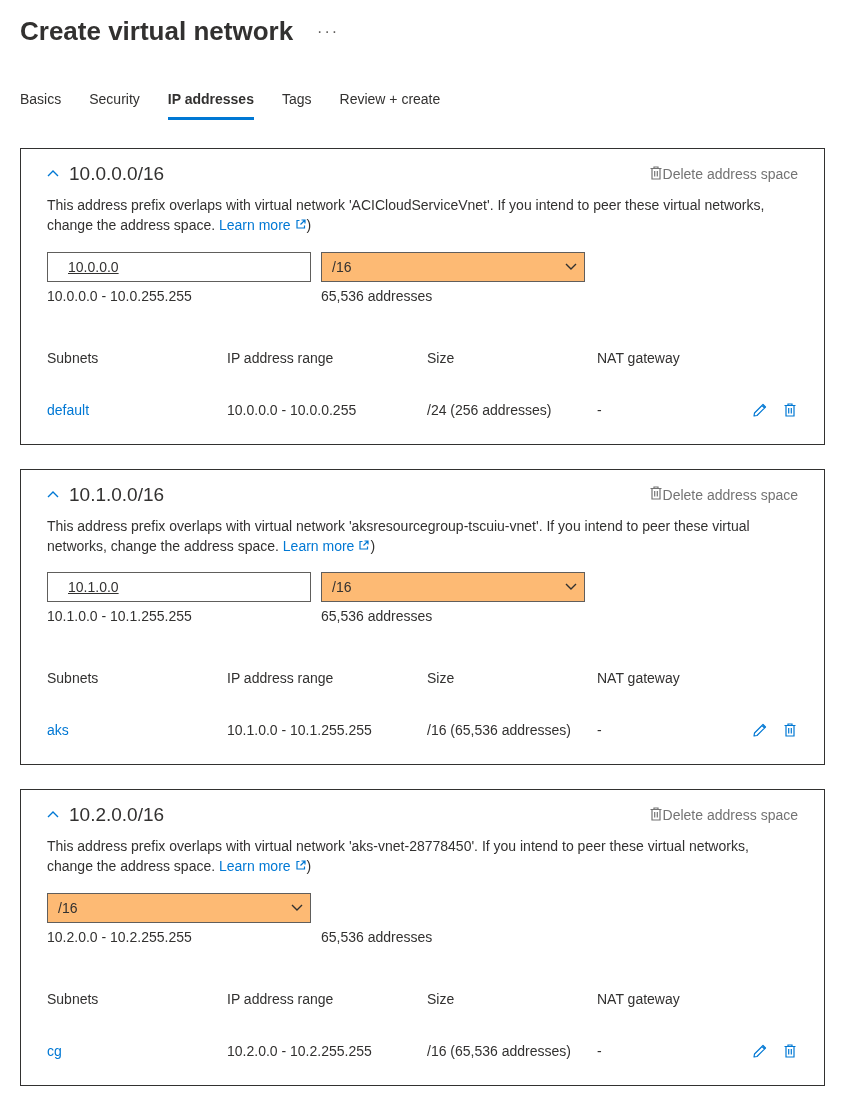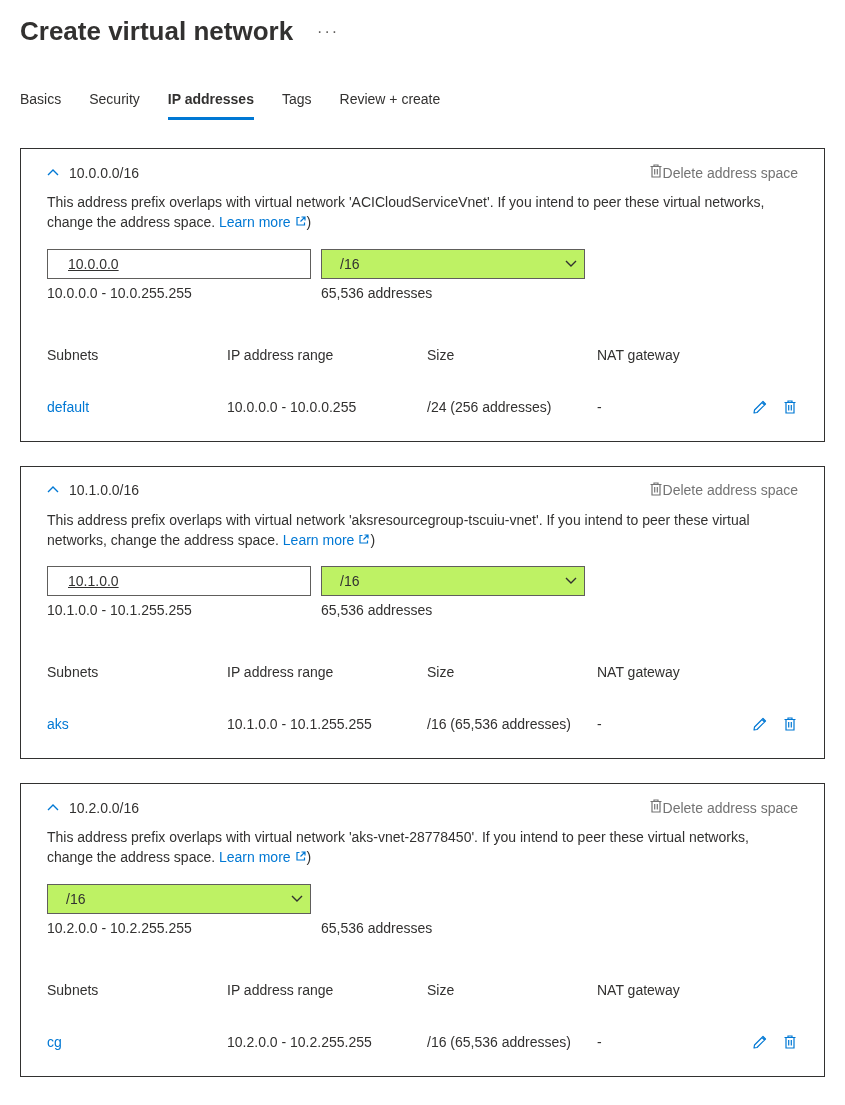--- a/index.html
+++ b/index.html
@@ -62,21 +62,21 @@
       gap: 10px;
     }
     .chevron {
       color: #0078d4;
       font-size: 12px;
       cursor: pointer;
       display: inline-flex;
     }
     .chevron svg { width: 12px; height: 12px; }
     .space-title {
-      font-size: 14px;
+      font-size: 19px;
       color: #323130;
     }
     .delete-link {
       display: inline-flex;
       align-items: center;
       color: #737373;
       cursor: pointer;
       font-size: 14px;
     }
     .delete-link svg { width: 14px; height: 16px; }
@@ -110,24 +110,24 @@
       text-decoration: underline;
     }
     .select-wrap {
       position: relative;
       width: 264px;
     }
     .select-input {
       width: 100%;
       height: 30px;
       border: 1px solid #605e5c;
-      padding: 4px 28px 4px 18px;
-      font-size: 14px;
-      color: #323130;
-      background: #bef264;
+      padding: 4px 28px 4px 10px;
+      font-size: 14px;
+      color: #323130;
+      background: #fdba74;
       cursor: pointer;
       display: flex;
       align-items: center;
     }
     .select-caret {
       position: absolute;
       right: 8px;
       top: 50%;
       transform: translateY(-50%);
       pointer-events: none;

